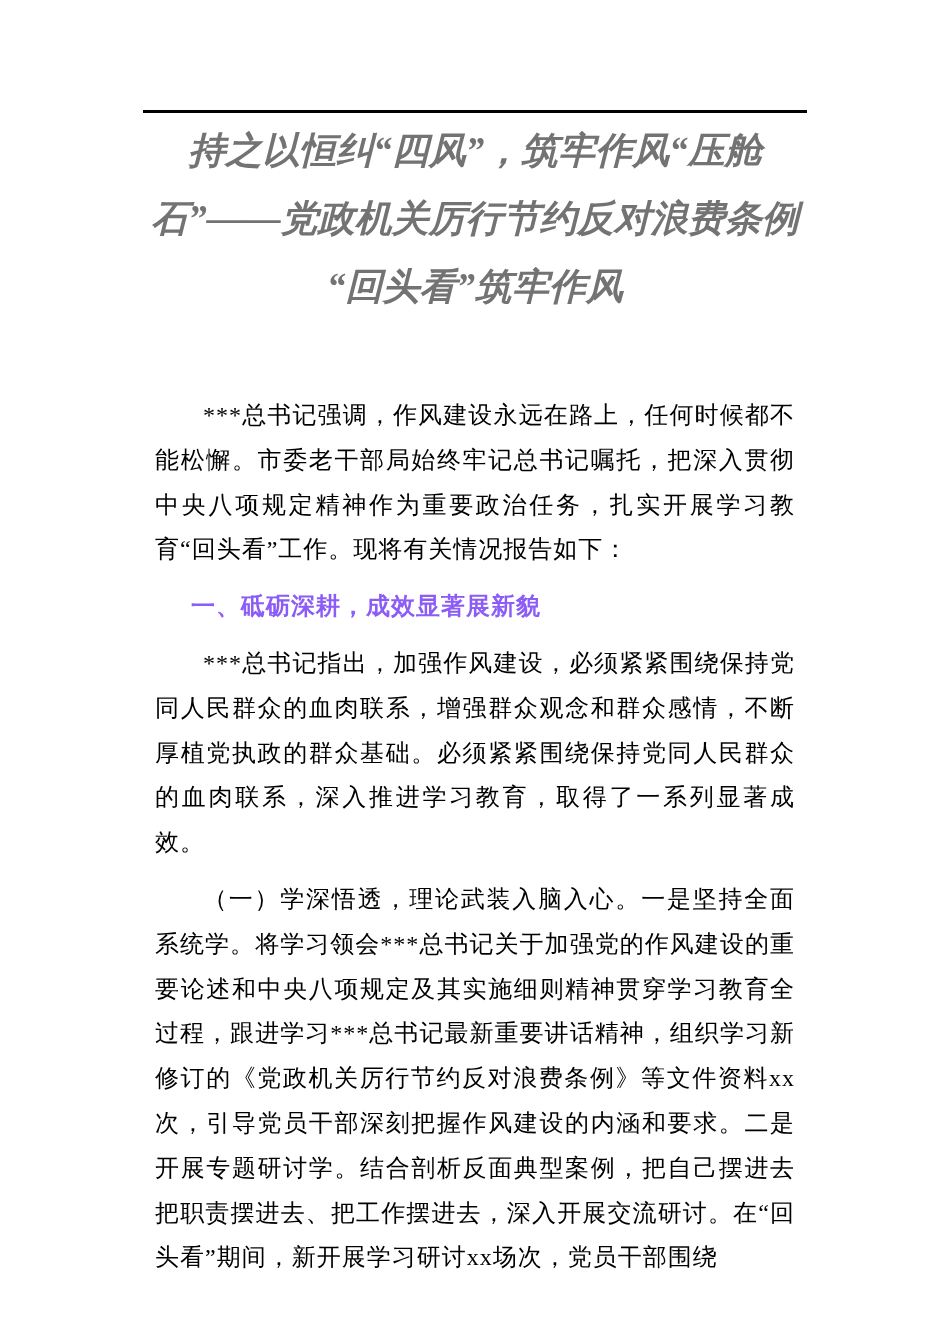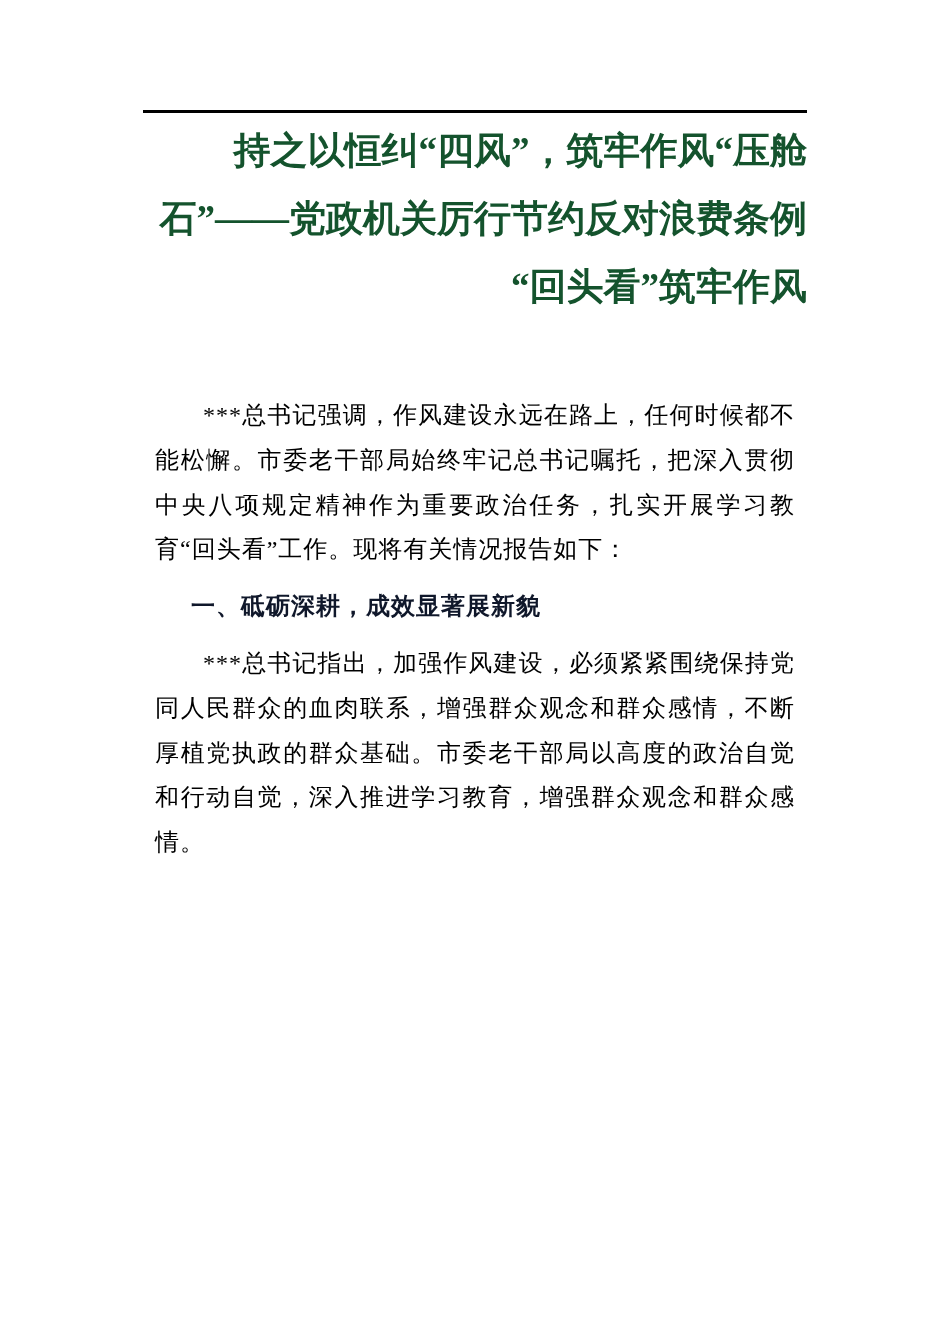--- a/index.html
+++ b/index.html
@@ -25,22 +25,23 @@
     border: none;
     border-top: 3px solid #000000;
     margin: 0;
   }
   .doc-title {
     margin: 4px 0 0 0;
     font-family: "Liberation Serif", "DejaVu Serif", serif;
     font-weight: bold;
     font-size: 37px;
     line-height: 68px;
-    text-align: right;
-    color: #14532d;
+    text-align: center;
+    color: #737373;
+    font-style: italic;
   }
   .t-line {
     display: block;
     white-space: nowrap;
   }
   .doc-body {
     margin-top: 72px;
     font-family: "Liberation Serif", "DejaVu Serif", serif;
     font-size: 24px;
     line-height: 44.8px;
@@ -53,37 +54,38 @@
     text-indent: 2em;
   }
   .section-heading {
     margin: 0;
     font-family: "Liberation Sans", "DejaVu Sans", sans-serif;
     font-weight: bold;
     font-size: 24px;
     line-height: 44.8px;
     letter-spacing: 1px;
     text-indent: 2em;
-    color: #0f172a;
+    color: #8b5cf6;
   }
 </style>
 </head>
 <body>
 
 <div class="page">
   <div class="content">
 
     <hr class="title-rule">
 
     <h1 class="doc-title">
       <span class="t-line">持之以恒纠“四风”，筑牢作风“压舱</span>
       <span class="t-line">石”——党政机关厉行节约反对浪费条例</span>
       <span class="t-line">“回头看”筑牢作风</span>
     </h1>
 
     <div class="doc-body">
       <p class="para">***总书记强调，作风建设永远在路上，任何时候都不能松懈。市委老干部局始终牢记总书记嘱托，把深入贯彻中央八项规定精神作为重要政治任务，扎实开展学习教育“回头看”工作。现将有关情况报告如下：</p>
       <h2 class="section-heading">一、砥砺深耕，成效显著展新貌</h2>
-      <p class="para">***总书记指出，加强作风建设，必须紧紧围绕保持党同人民群众的血肉联系，增强群众观念和群众感情，不断厚植党执政的群众基础。市委老干部局以高度的政治自觉和行动自觉，深入推进学习教育，增强群众观念和群众感情。</p>
+      <p class="para">***总书记指出，加强作风建设，必须紧紧围绕保持党同人民群众的血肉联系，增强群众观念和群众感情，不断厚植党执政的群众基础。必须紧紧围绕保持党同人民群众的血肉联系，深入推进学习教育，取得了一系列显著成效。</p>
+      <p class="para">（一）学深悟透，理论武装入脑入心。一是坚持全面系统学。将学习领会***总书记关于加强党的作风建设的重要论述和中央八项规定及其实施细则精神贯穿学习教育全过程，跟进学习***总书记最新重要讲话精神，组织学习新修订的《党政机关厉行节约反对浪费条例》等文件资料xx次，引导党员干部深刻把握作风建设的内涵和要求。二是开展专题研讨学。结合剖析反面典型案例，把自己摆进去把职责摆进去、把工作摆进去，深入开展交流研讨。在“回头看”期间，新开展学习研讨xx场次，党员干部围绕</p>
     </div>
 
   </div>
 </div>
 
 </body></html>

